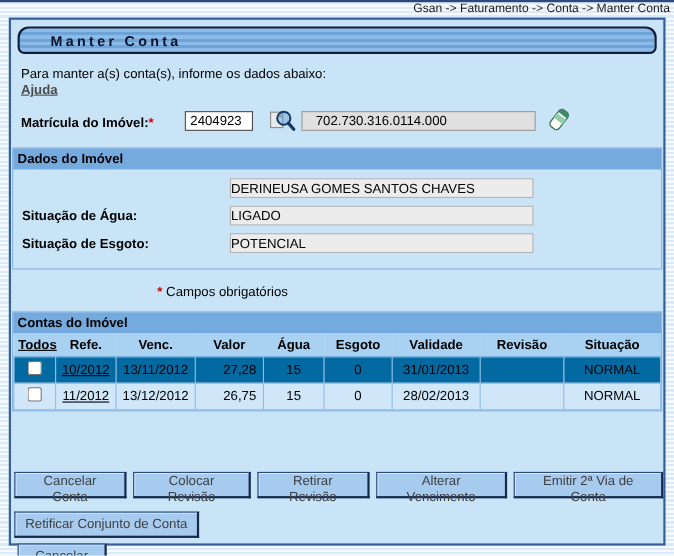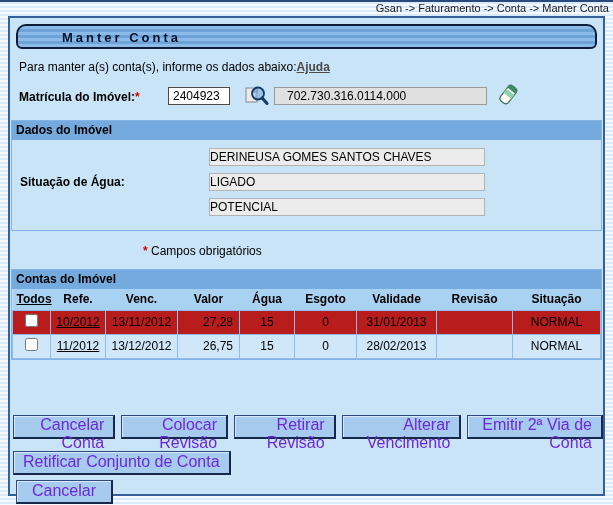--- a/index.html
+++ b/index.html
@@ -15,24 +15,24 @@
   .panel {
     position:relative; margin-left:8px; width:597px; height:480px;
     border:2px solid #35609a; background:#C9E3F7;
   }
 
   .titlebar {
     margin:6px 6px 0 6px; height:25px; line-height:23px;
     border:2px solid #101d38; border-radius:10px 10px 6px 6px;
     background:repeating-linear-gradient(180deg,#8cbbe9 0 3px,#6da3d7 3px 6px);
     font-weight:bold; font-size:13px; letter-spacing:3px; color:#06122b;
-    padding-left:44px;
-  }
-
-  .instr-row { display:flex; justify-content:flex-start; margin:11px 9px 0 9px; }
+    padding-left:28px;
+  }
+
+  .instr-row { display:flex; justify-content:flex-start; margin:11px 9px 0 9px;flex-direction:column; }
   .help-link { color:#4a4a4a; font-weight:bold; text-decoration:underline; cursor:pointer; }
 
   .mat-row { position:relative; height:24px; margin-top:12px; }
   .mat-label { position:absolute; left:9px; top:4px; font-weight:bold; }
   .req { color:#d40000; font-weight:bold; }
   .mat-input {
     position:absolute; left:158px; top:1px; width:62px; height:18px;
     border:1px solid #4a4a4a; font-family:"Liberation Sans",sans-serif; font-size:12px; padding-left:4px; background:#fff;
   }
   .icon-btn { position:absolute; top:-2px; cursor:pointer; }
@@ -57,35 +57,35 @@
 
   .contas-table { width:100%; border-collapse:collapse; table-layout:fixed; }
   .contas-table col.c0{width:38px}.contas-table col.c1{width:55px}.contas-table col.c2{width:72px}
   .contas-table col.c3{width:62px}.contas-table col.c4{width:55px}.contas-table col.c5{width:62px}
   .contas-table col.c6{width:80px}.contas-table col.c7{width:76px}
   .contas-table th {
     background:#A9D1F2; height:21px; font-weight:bold; font-size:12px; text-align:center; border:none;
   }
   .contas-table th.left { text-align:center; padding-left:4px; }
   .contas-table td {
-    height:24px; border:1px solid #8FBCE8; background:#b91c1c; text-align:center; font-size:12px;
+    height:24px; border:1px solid #8FBCE8; background:#0369a1; text-align:center; font-size:12px;
   }
   .contas-table tr.alt td { background:#CFE7F8; }
   .contas-table td.num { text-align:right; padding-right:6px; }
   .tlink { color:#000; text-decoration:underline; cursor:pointer; }
   .all-link { color:#000; text-decoration:underline; font-weight:bold; cursor:pointer; }
 
   .btn-row1 { margin:55px 0 0 3px; display:flex; gap:6px; }
   .btn-row2 { margin:12px 0 0 3px; }
   .btn-row3 { margin:5px 0 0 6px; }
   button.gsan {
-    font-family:"Liberation Sans",sans-serif; font-size:16px; color:#6d28d9;
+    font-family:"Liberation Sans",sans-serif; font-size:12px; color:#404040;
     height:24px; padding:0 9px; background:#A6CBEF;
     border:1px solid #2c4a7c; border-right:2px solid #16294d; border-bottom:2px solid #16294d;
-    box-shadow:inset 1px 1px 0 #d8e9fa; cursor:pointer;text-align:right;
+    box-shadow:inset 1px 1px 0 #d8e9fa; cursor:pointer;
   }
   button.cancel-pad { padding:0 15px; }
 </style>
 </head>
 <body>
 
 <div class="top-rule"></div>
 <div class="breadcrumb">Gsan -&gt; Faturamento -&gt; Conta -&gt; Manter Conta</div>
 
 <div class="panel">
@@ -124,20 +124,21 @@
     <div class="sec-head">Dados do Imóvel</div>
     <div class="sec-body">
       <div class="field-row">
         <span class="fval">DERINEUSA GOMES SANTOS CHAVES</span>
       </div>
       <div class="field-row">
         <span class="flabel">Situação de Água:</span>
         <span class="fval">LIGADO</span>
       </div>
       <div class="field-row">
+        <span class="flabel">Situação de Esgoto:</span>
         <span class="fval">POTENCIAL</span>
       </div>
     </div>
   </div>
 
   <div class="required-note">
     <span class="req">*</span>
     <span>Campos obrigatórios</span>
   </div>
 

